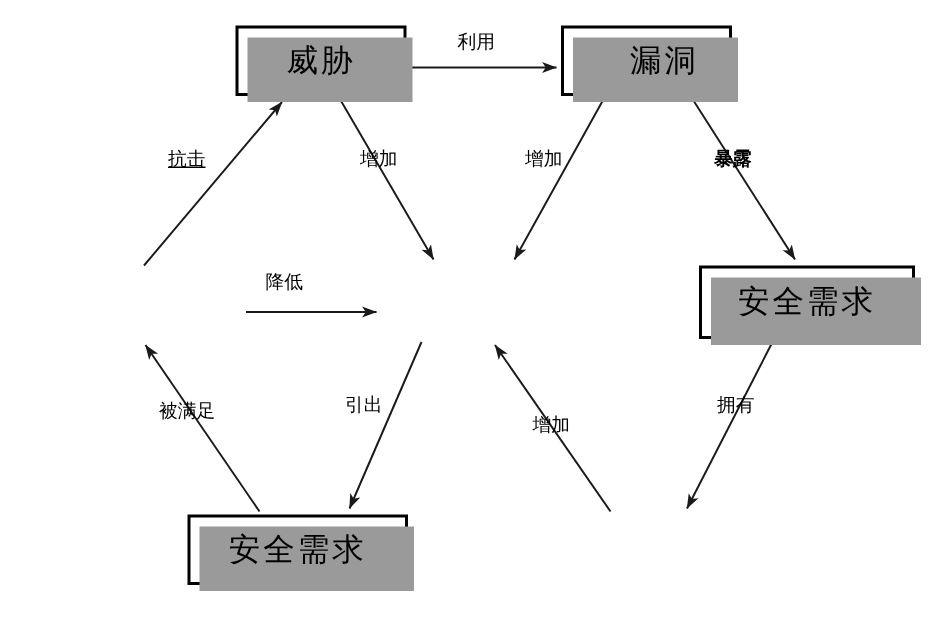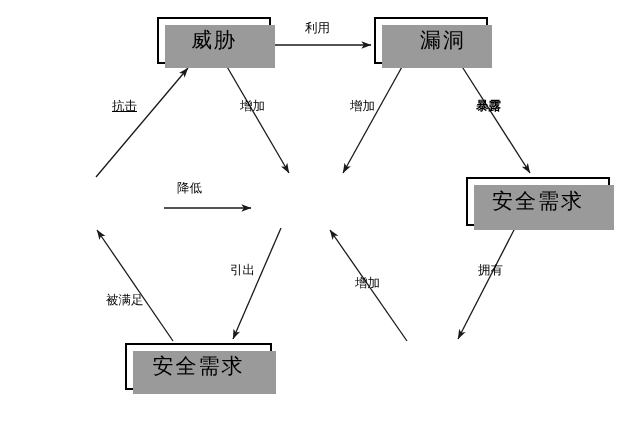--- a/index.html
+++ b/index.html
@@ -97,17 +97,17 @@
     <span class="label">安全需求</span>
   </div>
 
   <div class="edge-label" style="left:305px;top:22px;">利用</div>
   <div class="edge-label" style="left:112px;top:100px;text-decoration:underline;">抗击</div>
   <div class="edge-label" style="left:240px;top:100px;">增加</div>
   <div class="edge-label" style="left:350px;top:100px;">增加</div>
   <div class="edge-label" style="left:476px;top:100px;font-weight:bold;">暴露</div>
   <div class="edge-label" style="left:177px;top:182px;">降低</div>
   <div class="edge-label" style="left:230px;top:264px;">引出</div>
-  <div class="edge-label" style="left:106px;top:294px;">被满足</div>
+  <div class="edge-label" style="left:106px;top:268px;">被满足</div>
   <div class="edge-label" style="left:355px;top:277px;">增加</div>
   <div class="edge-label" style="left:478px;top:264px;">拥有</div>
 
 </div>
 
 </body></html>

